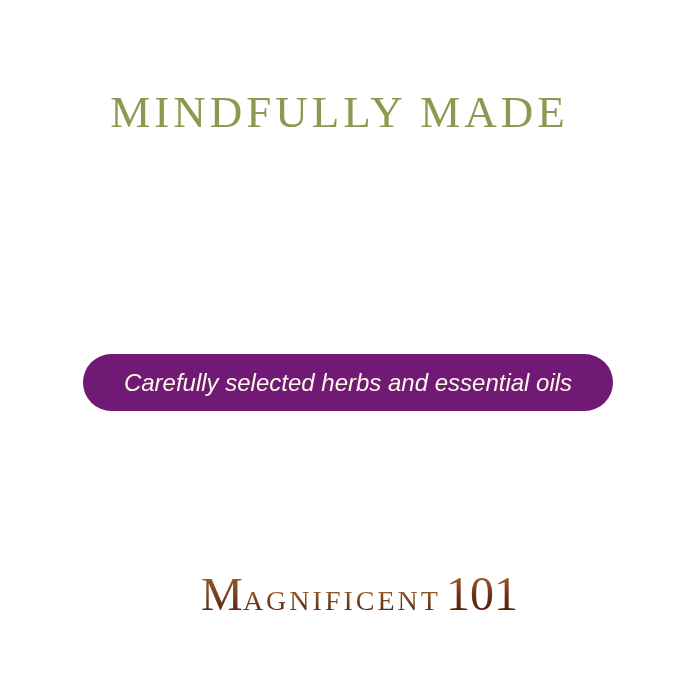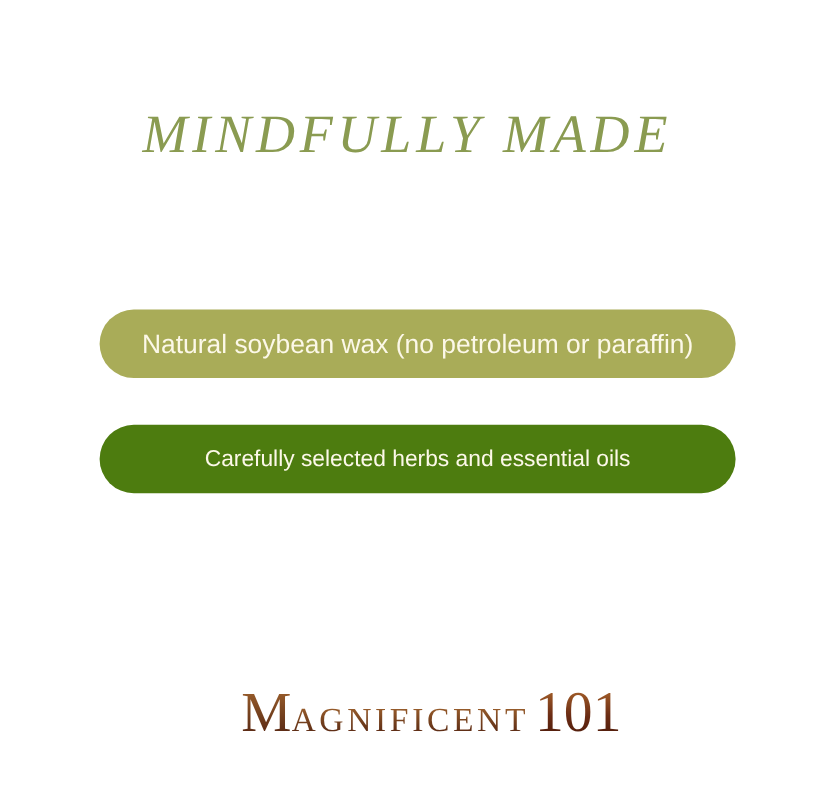--- a/index.html
+++ b/index.html
@@ -4,27 +4,27 @@
 <style>
   html,body{margin:0;padding:0;background:#fff;}
   .canvas{position:relative;width:679px;height:674px;background:#ffffff;overflow:hidden;
           font-family:"Liberation Sans",sans-serif;}
   
   .deco{position:absolute;fill:none;}
   .flip{transform:scaleX(-1);}
   
   .title{position:absolute;top:86px;left:0;width:679px;text-align:center;
          font-family:"Liberation Serif",serif;font-weight:400;font-size:45px;
-         letter-spacing:4px;color:#8a9b51;white-space:nowrap;font-style:italic;}
+         letter-spacing:4px;color:#8a9b51;white-space:nowrap;}
   
   .pill{position:absolute;left:83px;width:530px;height:57px;border-radius:29px;
         display:flex;align-items:center;justify-content:center;
         color:#fcf8e8;white-space:nowrap;}
   .pill-green{top:258px;background:#a9ac58;font-size:22px;}
-  .pill-tan{top:354px;background:#4d7c0f;font-size:19px;}
+  .pill-tan{top:354px;background:#701a75;font-size:24px;font-style:italic;}
   
   .brand{position:absolute;top:570px;left:0;width:679px;text-align:center;
          font-family:"Liberation Serif",serif;color:#6b3418;white-space:nowrap;padding-left:20px;}
   .brand span{display:inline-block;vertical-align:baseline;
          background:linear-gradient(180deg,#a2642f 0%,#7a4520 45%,#4f2010 100%);
          -webkit-background-clip:text;background-clip:text;-webkit-text-fill-color:transparent;color:transparent;}
   .brand .b-initial{font-size:47px;line-height:1;}
   .brand .b-rest{font-size:28px;letter-spacing:3px;line-height:1;}
   .brand .b-num{font-size:48px;line-height:1;margin-left:5px;
          background:linear-gradient(180deg,#b06a2e 0%,#6b2c14 55%,#471708 100%);
@@ -257,23 +257,20 @@
     </svg>
   <svg class="deco gold" style="left:468px;top:646px;width:30px;height:30px">
       <use href="#sym-burst8"></use>
     </svg>
   <svg class="deco gold" style="left:506px;top:648px;width:17px;height:17px">
       <use href="#sym-diamond"></use>
     </svg>
 
   <h1 class="title" style="margin:0">MINDFULLY MADE</h1>
 
-  <div class="pill pill-green">
-    <span>Natural soybean wax (no petroleum or paraffin)</span>
-  </div>
   <div class="pill pill-tan">
     <span>Carefully selected herbs and essential oils</span>
   </div>
 
   <div class="brand">
     <span class="b-initial">M</span><span class="b-rest">AGNIFICENT</span><span class="b-num">101</span>
   </div>
 
 </div>
 

